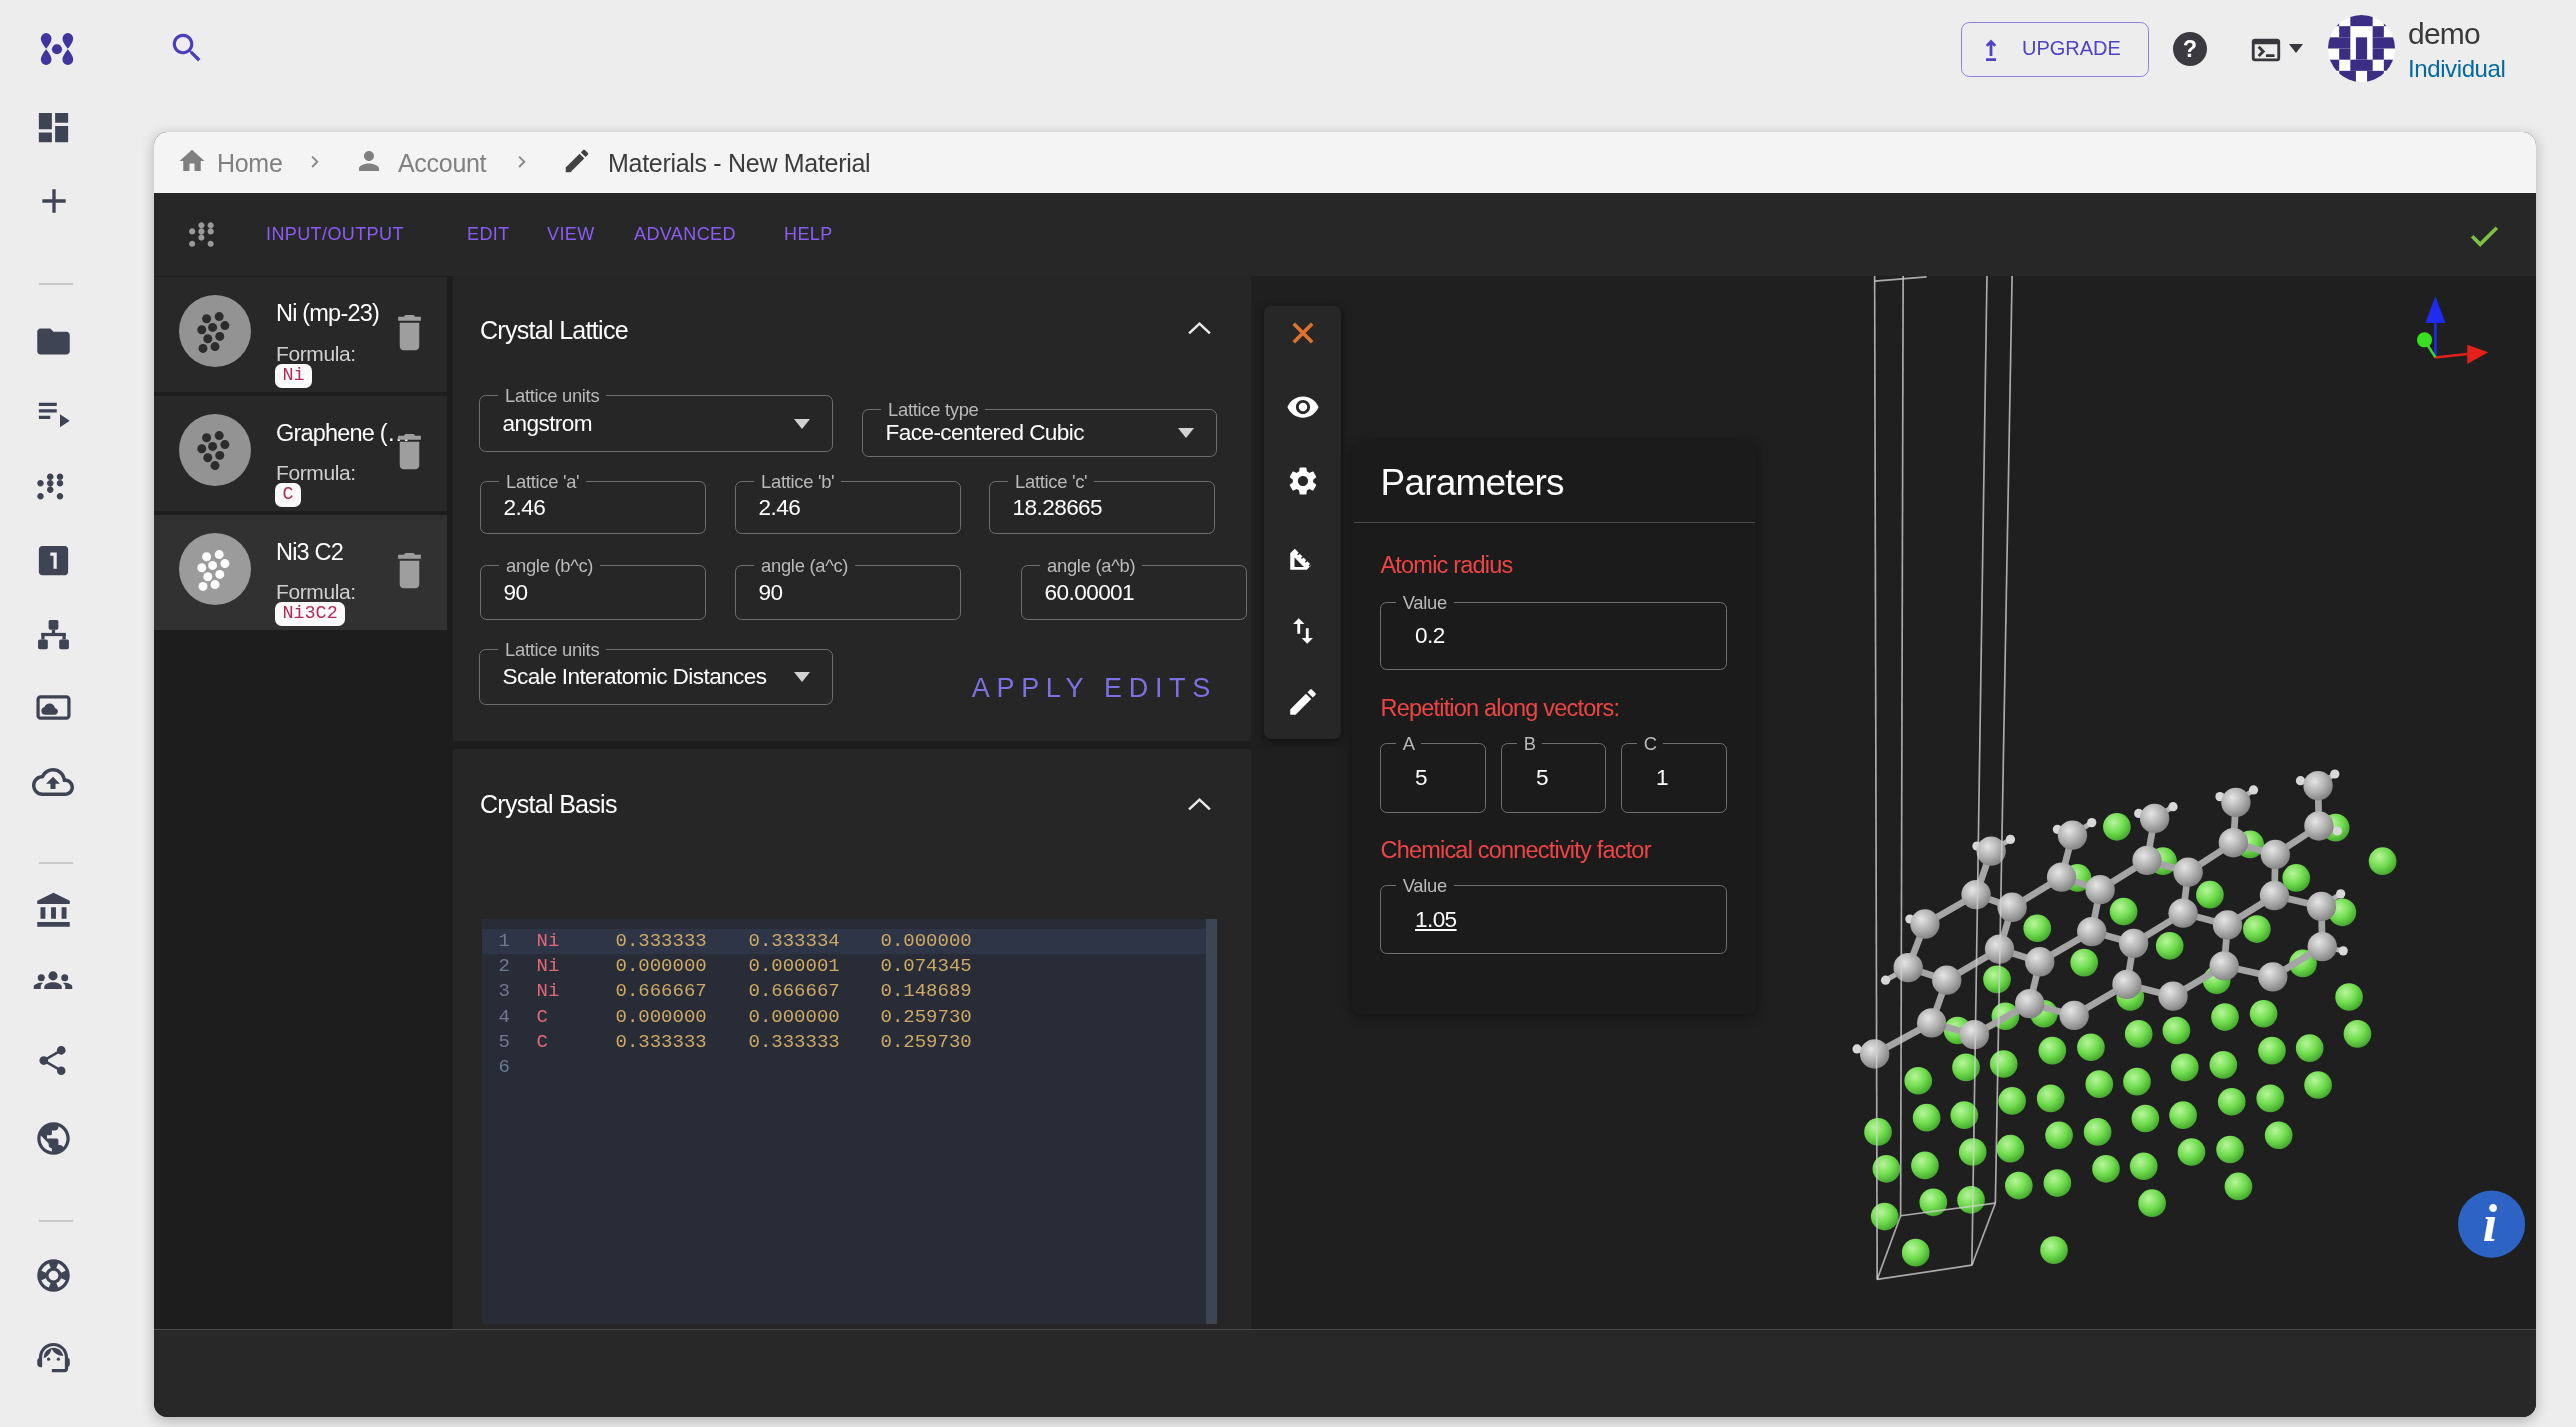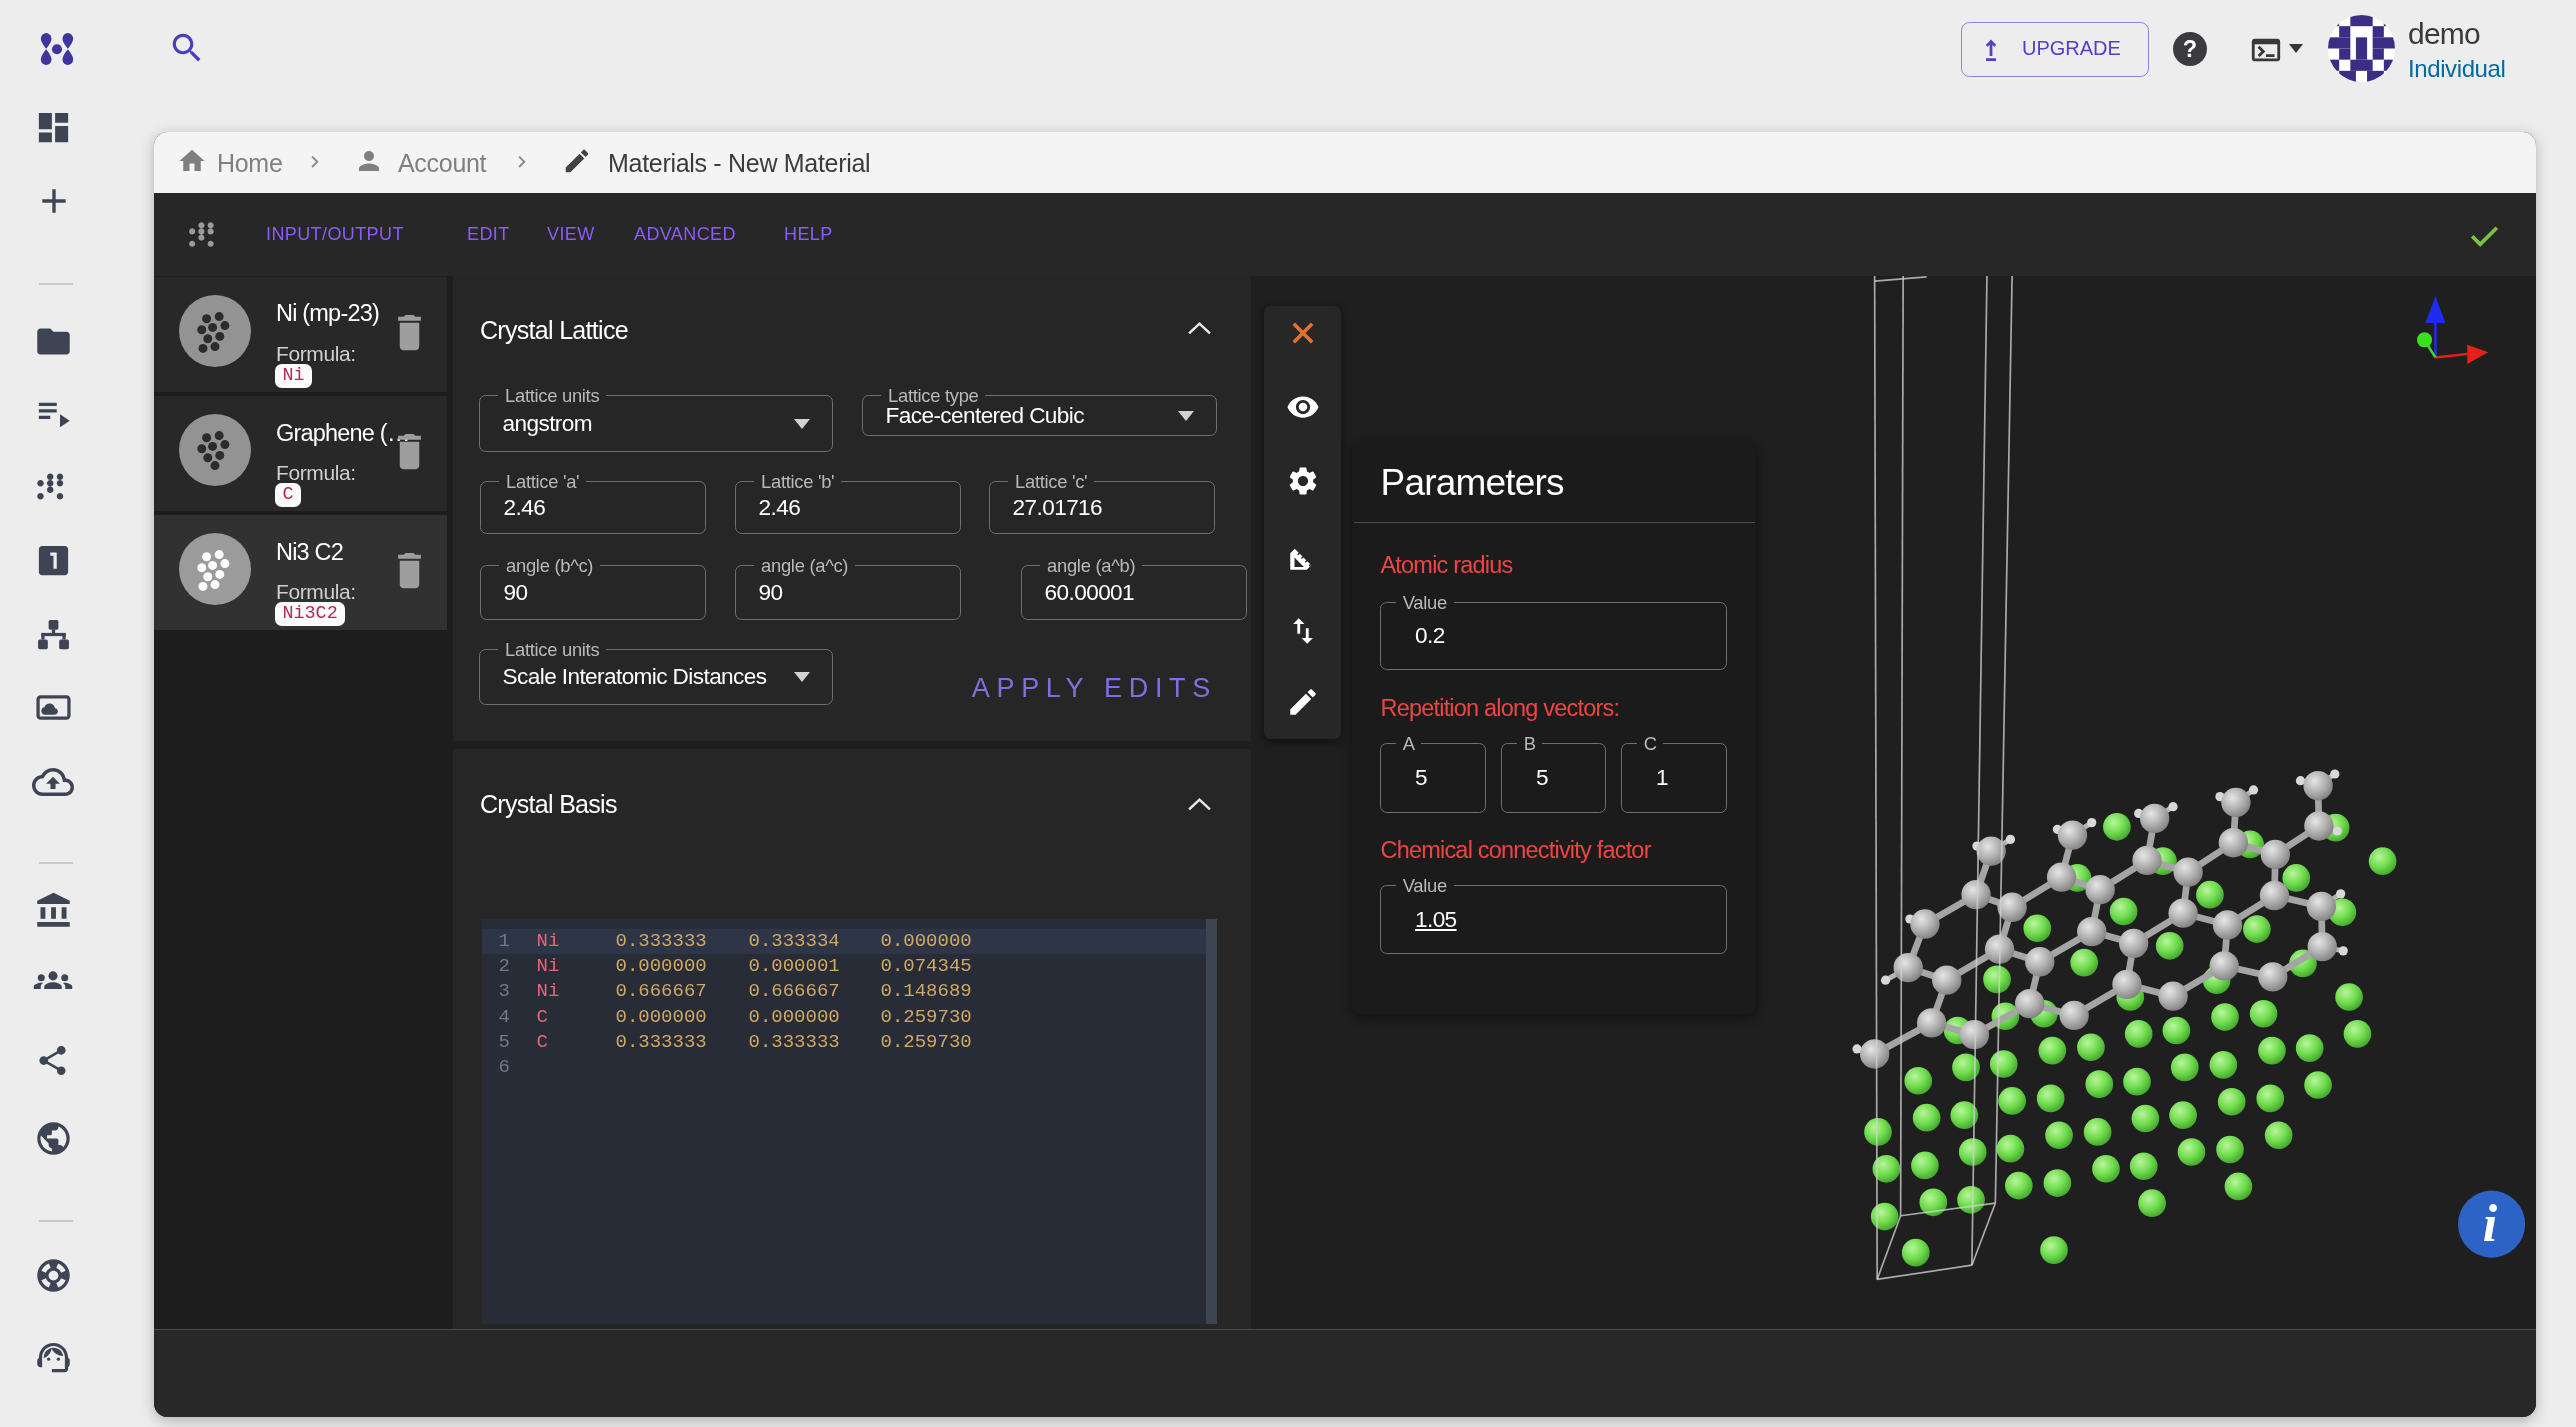--- a/index.html
+++ b/index.html
@@ -326,36 +326,36 @@
     <div class="sectitle" style="left:27px;top:513px;">Crystal Basis</div>
     <svg class="chev" style="left:734px;top:516px;" width="30" height="18.4" viewBox="0 0 36 22">
         <path fill="none" stroke="#e8e8e8" stroke-width="3.6" d="M3 18L18 4l15 14"></path>
       </svg>
 
     <div class="fld" style="left:26px;top:119px;width:354px;height:57px;">
       <span class="lbl">Lattice units</span>
         <span class="val">angstrom</span>
         <span class="caret"></span>
     </div>
-    <div class="fld" style="left:409px;top:119px;width:355px;height:41px;">
+    <div class="fld" style="left:409px;top:133px;width:355px;height:48px;">
       <span class="lbl">Lattice type</span>
         <span class="val">Face-centered Cubic</span>
         <span class="caret"></span>
     </div>
     <div class="fld" style="left:27px;top:205px;width:226px;height:53px;">
       <span class="lbl">Lattice 'a'</span>
         <span class="val">2.46</span>
     </div>
     <div class="fld" style="left:282px;top:205px;width:226px;height:53px;">
       <span class="lbl">Lattice 'b'</span>
         <span class="val">2.46</span>
     </div>
     <div class="fld" style="left:536px;top:205px;width:226px;height:53px;">
       <span class="lbl">Lattice 'c'</span>
-        <span class="val">27.01716</span>
+        <span class="val">18.28665</span>
     </div>
     <div class="fld" style="left:27px;top:289px;width:226px;height:55px;">
       <span class="lbl">angle (b^c)</span>
         <span class="val">90</span>
     </div>
     <div class="fld" style="left:282px;top:289px;width:226px;height:55px;">
       <span class="lbl">angle (a^c)</span>
         <span class="val">90</span>
     </div>
     <div class="fld" style="left:568px;top:289px;width:226px;height:55px;">

